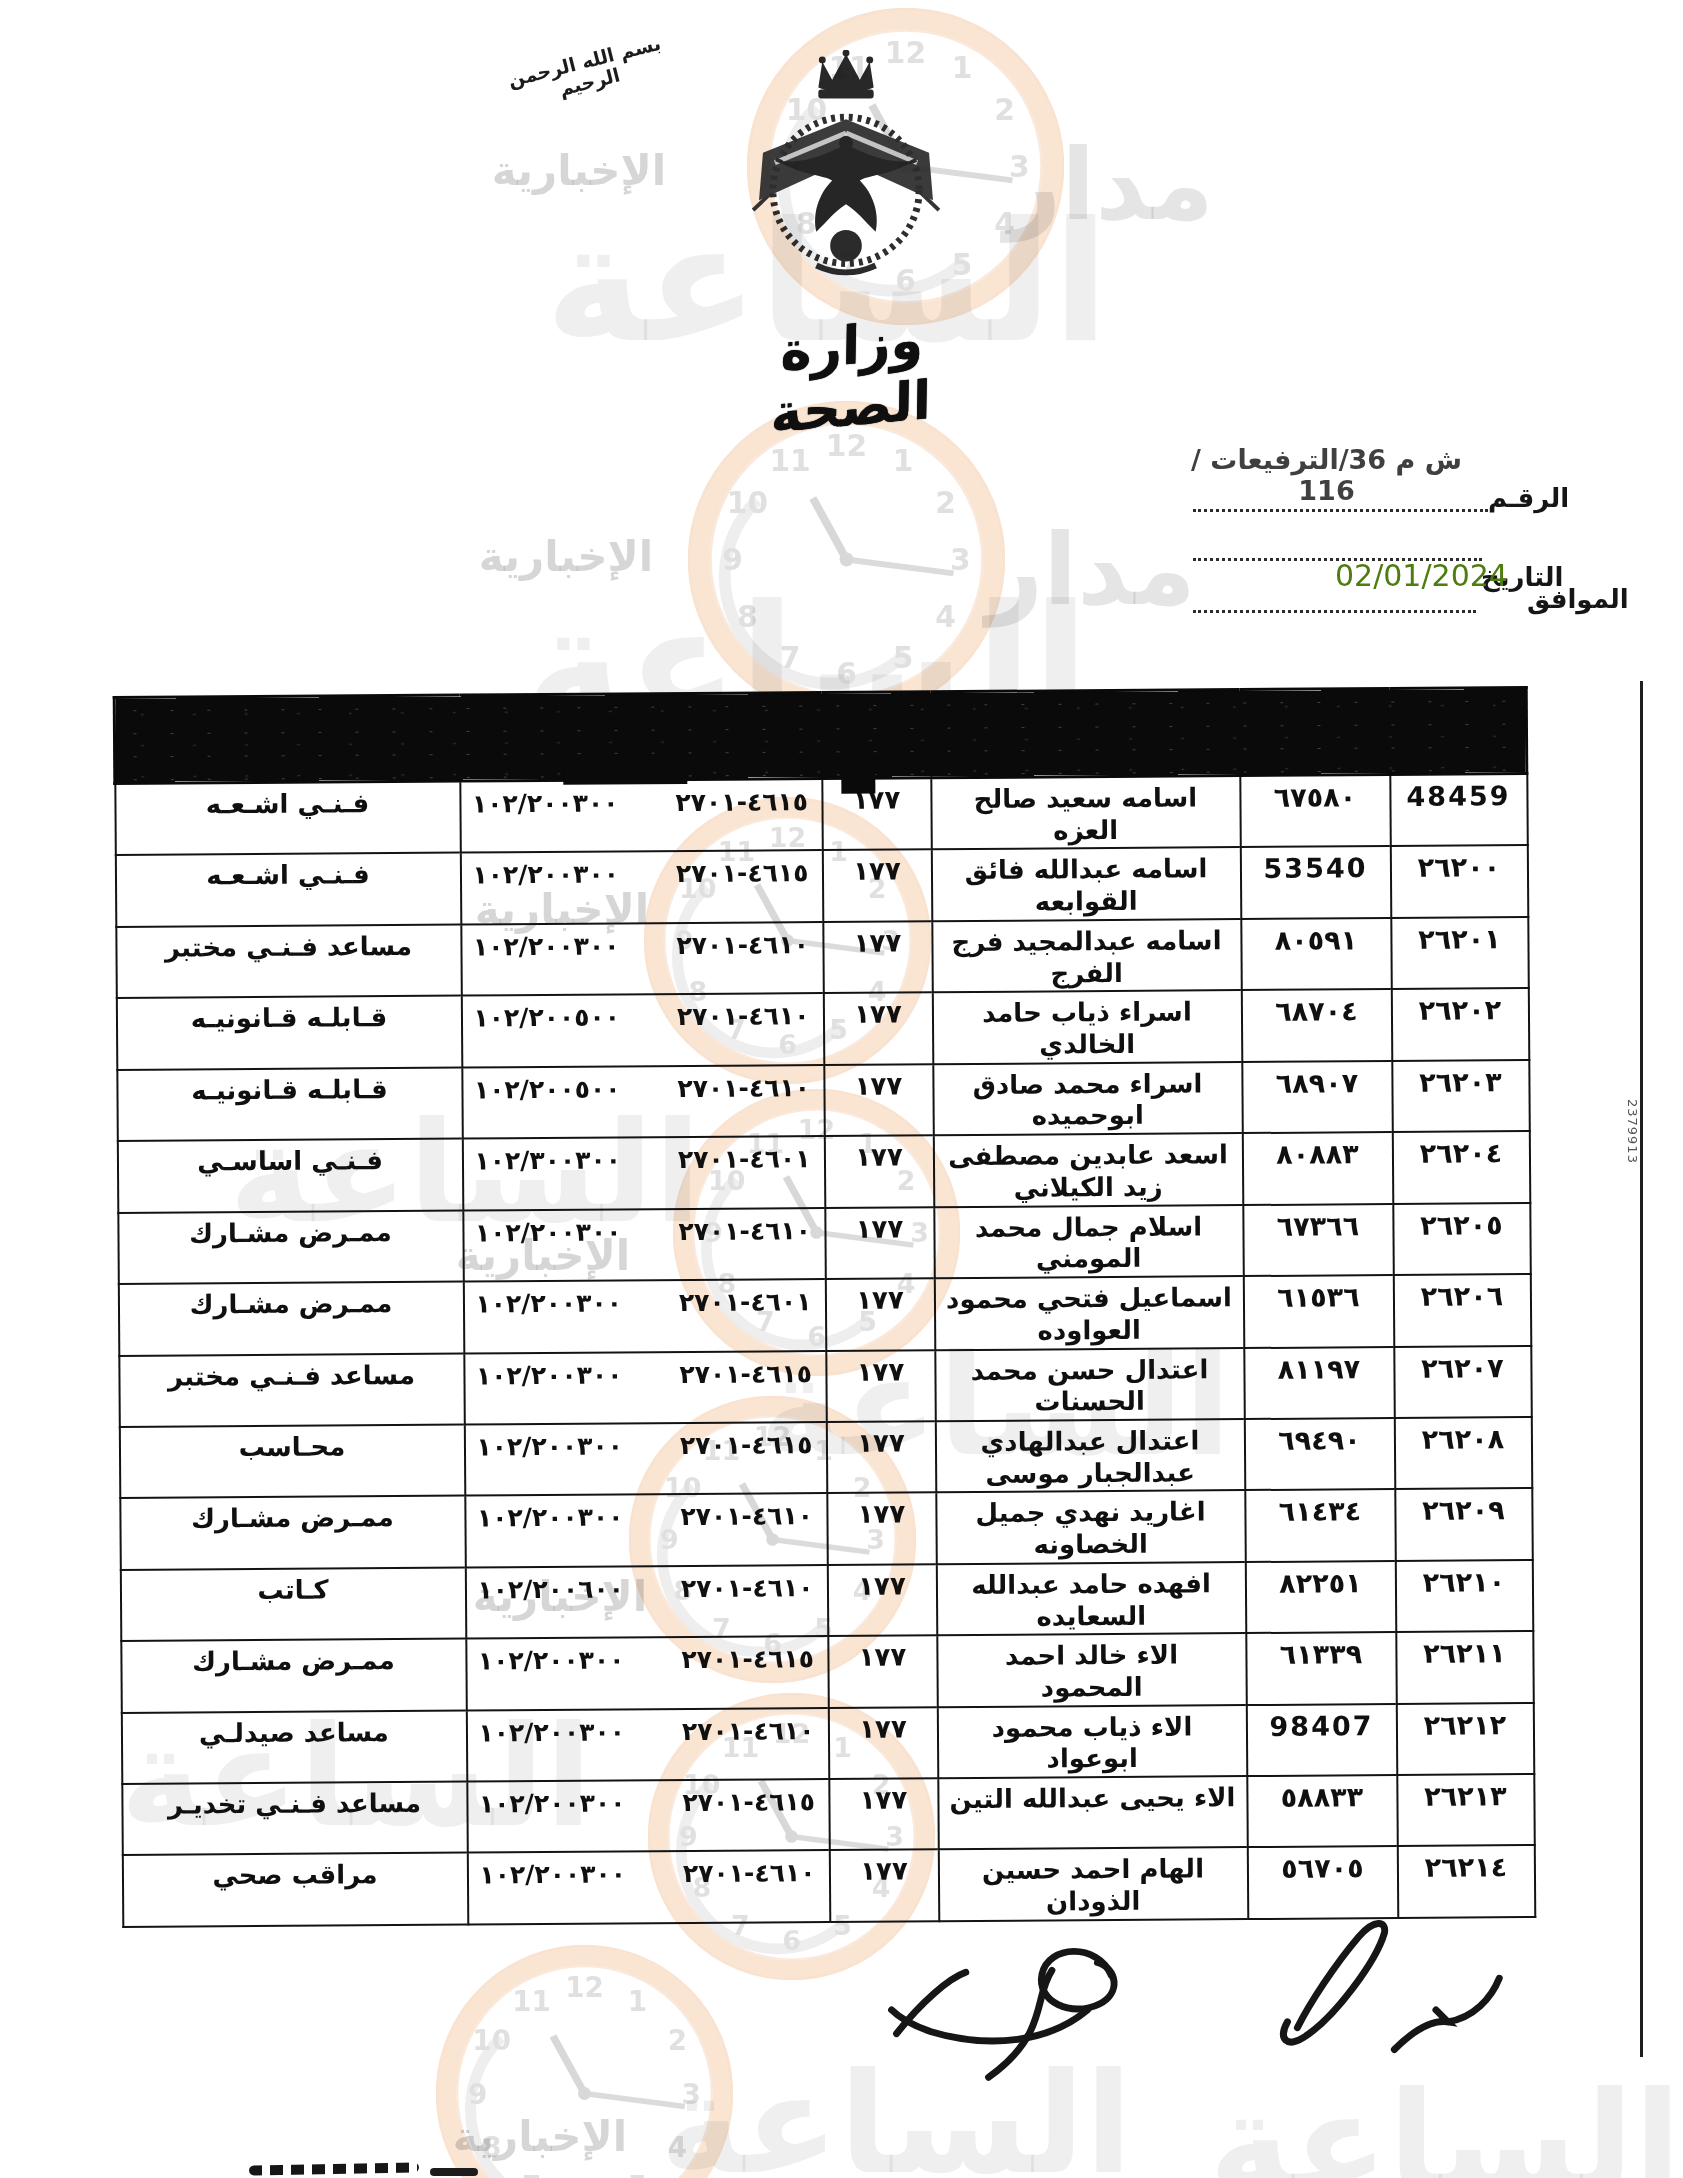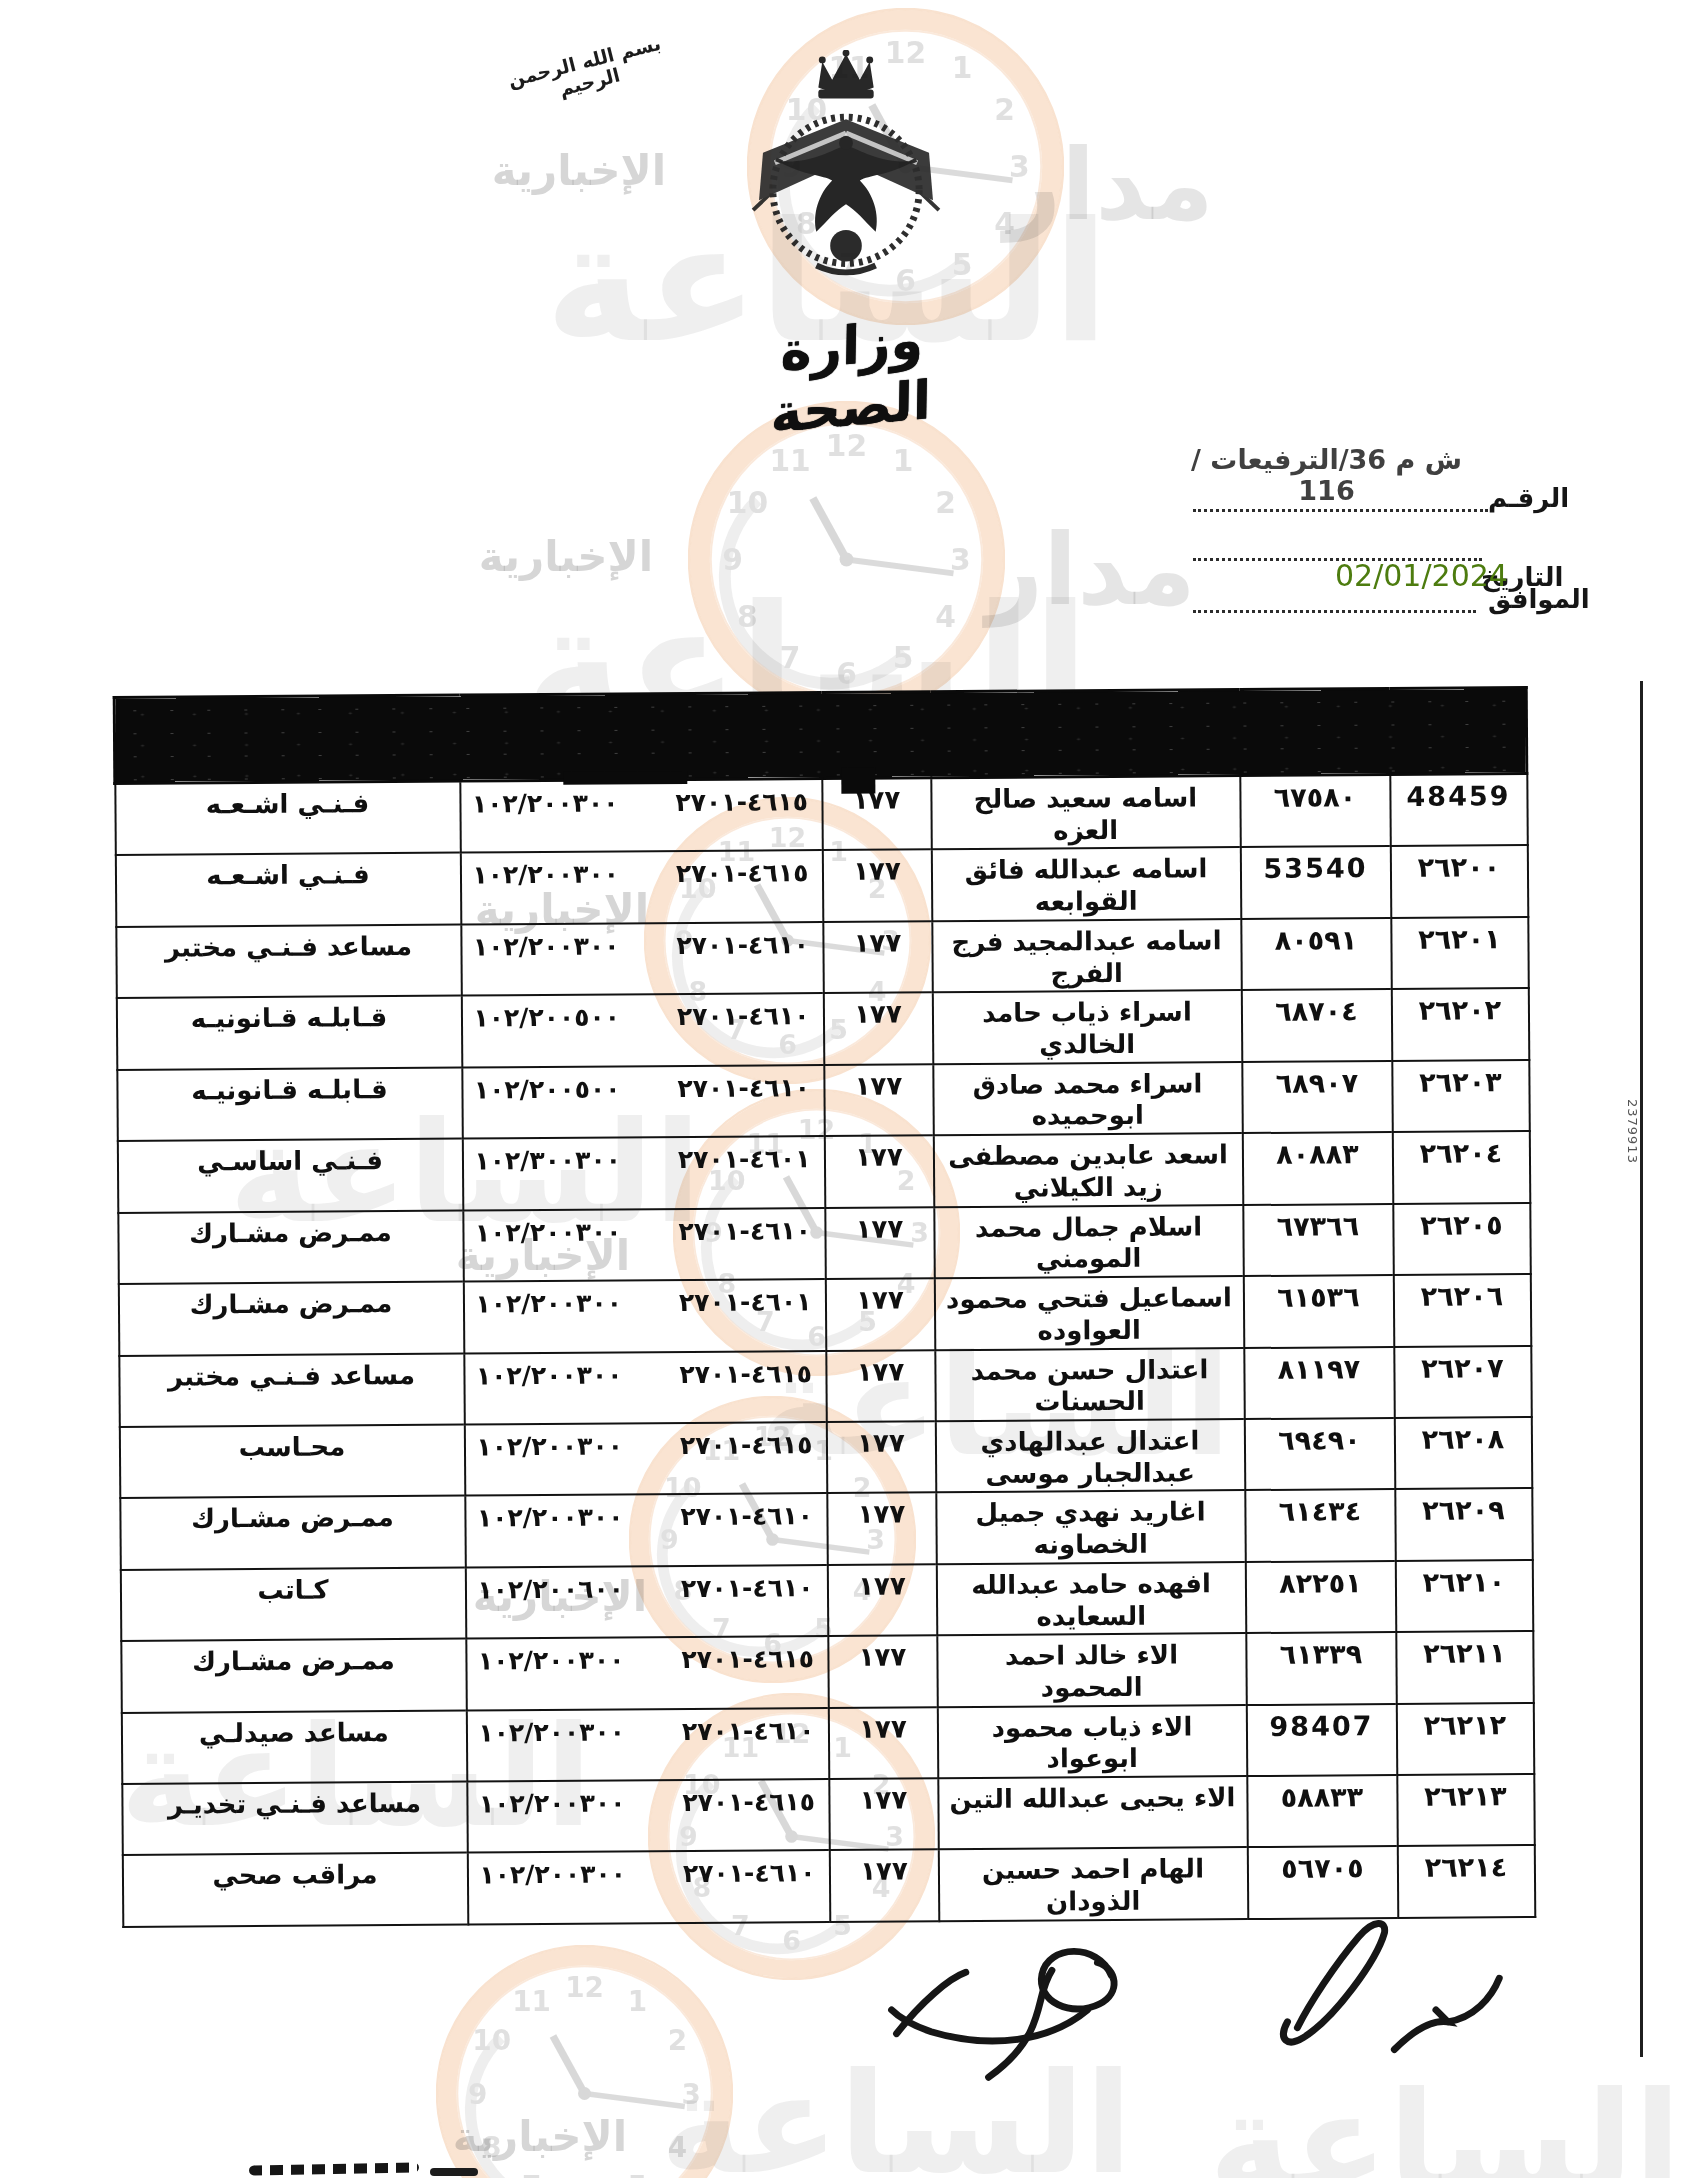--- a/index.html
+++ b/index.html
@@ -270,21 +270,21 @@
     </svg>
 
     <div class="ministry">وزارة الصحة</div>
 
     <div class="ref-line">ش م 36/الترفيعات / 116</div>
     <span class="ref-label" style="left:1488px;top:483px">الرقـم</span>
     <span class="dots" style="left:1193px;top:509px;width:295px"></span>
     <span class="ref-label" style="left:1481px;top:562px">التاريخ</span>
     <span class="dots" style="left:1193px;top:558px;width:289px"></span>
     <div class="date-value">02/01/2024</div>
-    <span class="ref-label" style="left:1488px;top:584px">الموافق</span>
+    <span class="ref-label" style="left:1527px;top:584px">الموافق</span>
     <span class="dots" style="left:1193px;top:610px;width:283px"></span>
 
     <div class="tbl-wrap">
       <div class="bump" style="left:450px;top:79px;width:124px;height:13px"></div>
       <div class="bump" style="left:728px;top:77px;width:34px;height:26px"></div>
       <table>
         <colgroup>
           <col style="width:137px">
             <col style="width:150px">
             <col style="width:309px">

